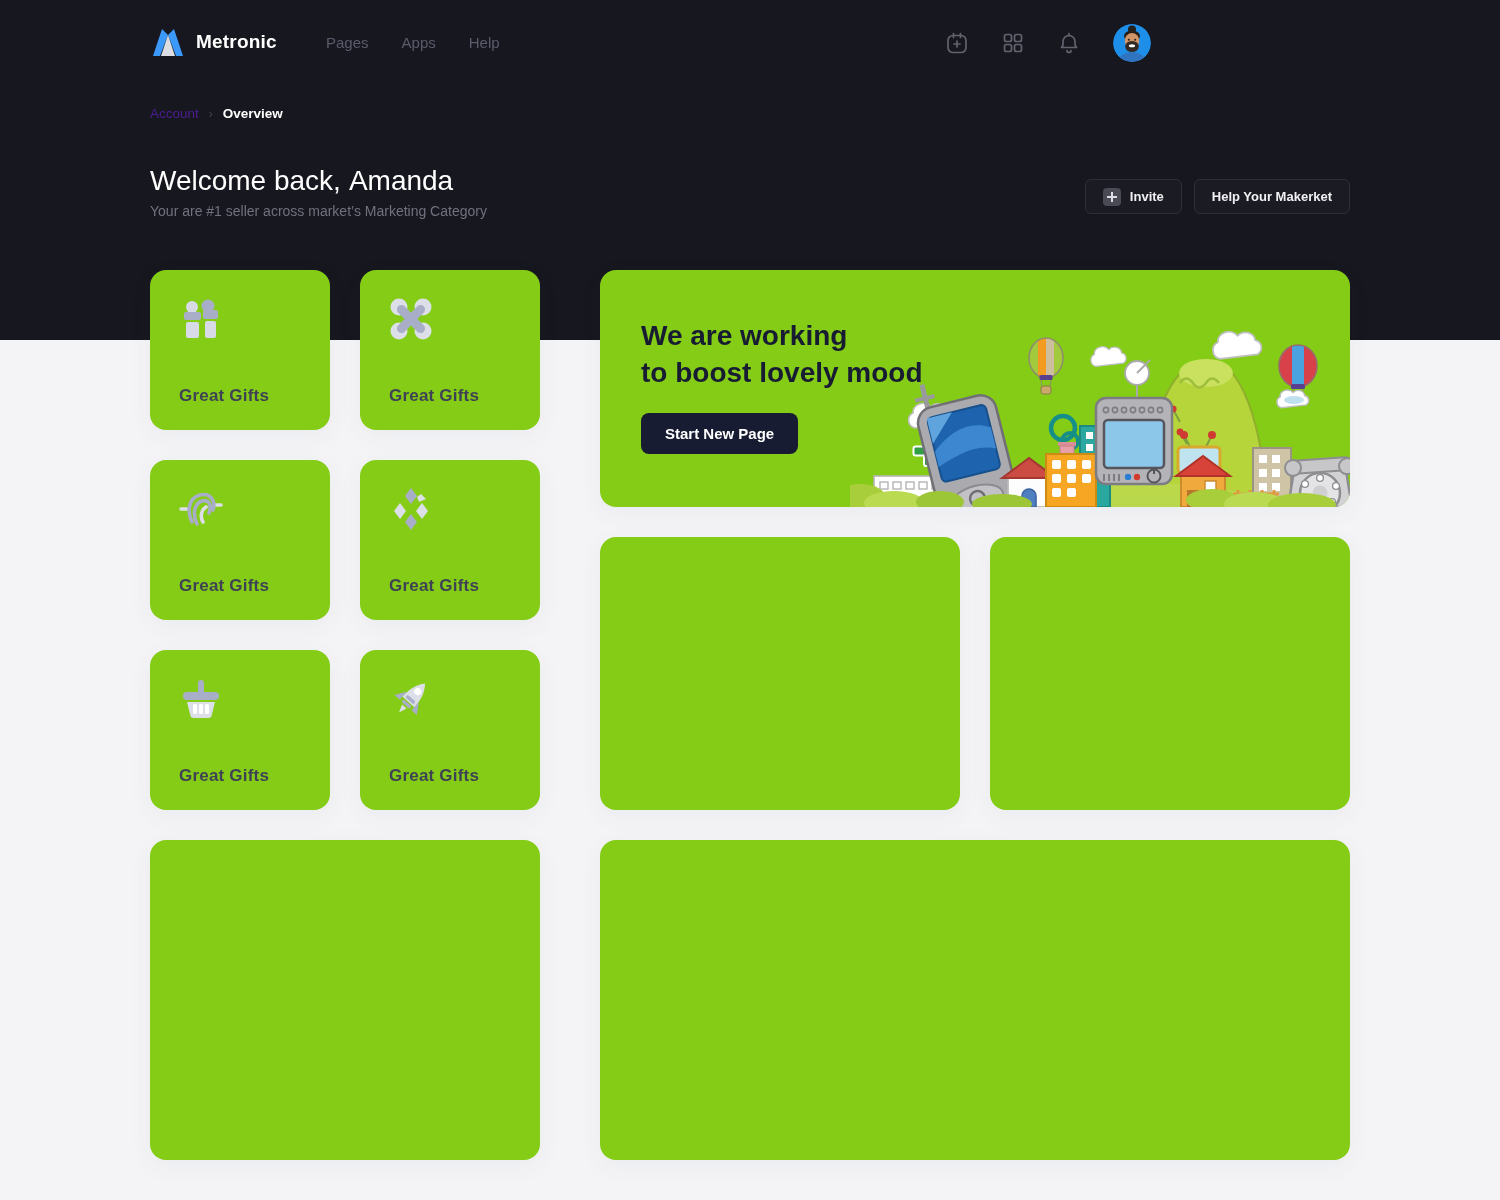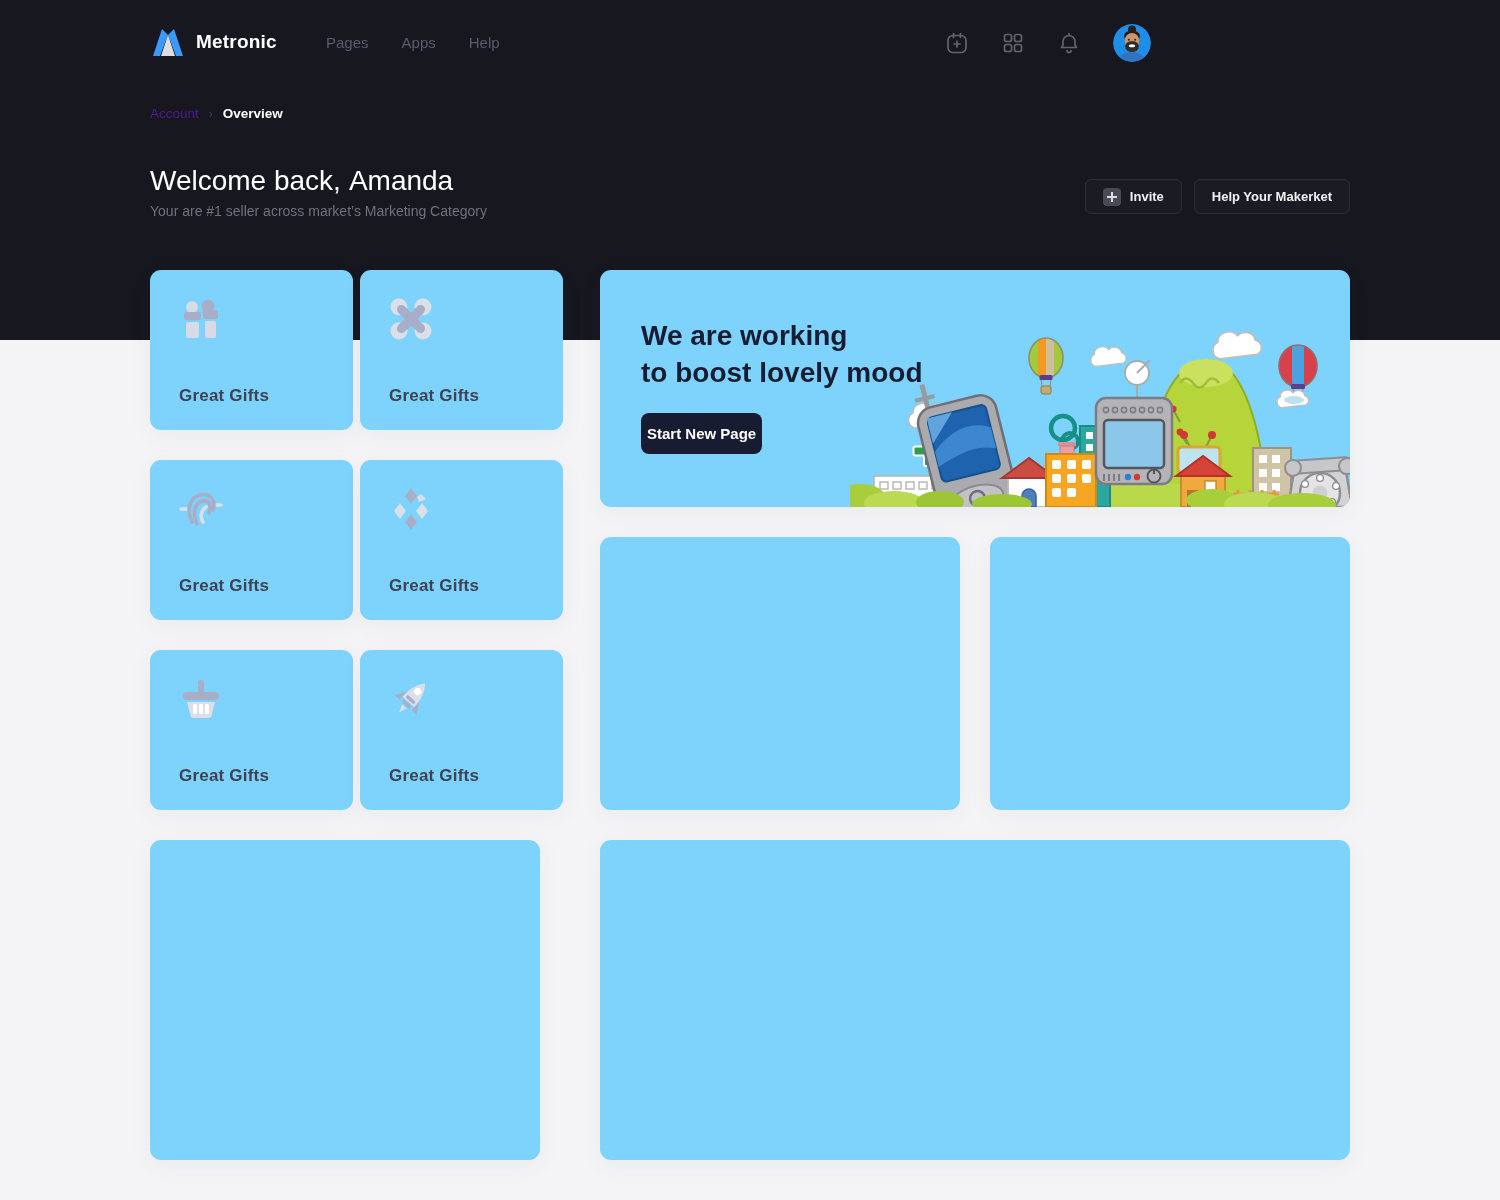--- a/index.html
+++ b/index.html
@@ -32,36 +32,36 @@
   .hero-subtitle { position:absolute; left:150px; top:203px; font-size:14px; color:#71717f; }
   .hero-actions { position:absolute; right:150px; top:179px; display:flex; gap:12px; }
   .btn-dark { display:flex; align-items:center; gap:9px; height:35px; padding:0 17px;
     background:#1b1b24; border:1px solid #2e2e39; border-radius:6px;
     color:#f1f1f3; font-size:13px; font-weight:600; cursor:pointer;justify-content:center; }
   .plus-chip { width:18px; height:18px; border-radius:4px; background:#4a4a54; position:relative; }
   .plus-chip::before, .plus-chip::after { content:""; position:absolute; background:#dcdce2; }
   .plus-chip::before { left:4px; right:4px; top:8px; height:2px; }
   .plus-chip::after { top:4px; bottom:4px; left:8px; width:2px; }
   
-  .card { position:absolute; background:#7dd3fc; border-radius:11px;
+  .card { position:absolute; background:#84cc16; border-radius:16px;
     box-shadow:0 6px 24px rgba(56,71,109,.05); }
-  .gift-card { width:203px; height:160px; cursor:pointer; }
+  .gift-card { width:180px; height:160px; cursor:pointer; }
   .gift-card .gift-icon-box { position:absolute; left:28px; top:26px; }
   .gift-label { position:absolute; left:29px; bottom:24px; font-size:17px; font-weight:700; color:#3f4254; letter-spacing:.2px; }
   .pos-c1r1 { left:150px; top:270px; } .pos-c2r1 { left:360px; top:270px; }
   .pos-c1r2 { left:150px; top:460px; } .pos-c2r2 { left:360px; top:460px; }
   .pos-c1r3 { left:150px; top:650px; } .pos-c2r3 { left:360px; top:650px; }
   .placeholder-left-big  { left:150px; top:840px; width:390px; height:320px; }
   .placeholder-mid-left  { left:600px; top:537px; width:360px; height:273px; }
   .placeholder-mid-right { left:990px; top:537px; width:360px; height:273px; }
   .placeholder-bottom-big{ left:600px; top:840px; width:750px; height:320px; }
   
   .banner { left:600px; top:270px; width:750px; height:237px; overflow:hidden; }
   .banner-heading { position:absolute; left:41px; top:47px; font-size:28px; line-height:37px; font-weight:700; color:#181c32; z-index:2; }
-  .banner-btn { position:absolute; left:41px; bottom:53px; height:41px; padding:0 6px;
+  .banner-btn { position:absolute; left:41px; bottom:53px; height:41px; padding:0 24px;
     background:#181c32; color:#ffffff; border:none; border-radius:8px;
     font-size:15px; font-weight:600; font-family:"Liberation Sans", sans-serif; cursor:pointer; z-index:2; }
   .banner-illustration { position:absolute; right:0; bottom:0; width:500px; height:237px; z-index:1; }
 </style>
 </head>
 <body>
 
 <div class="dark-band"></div>
 
 <div class="navbar">

